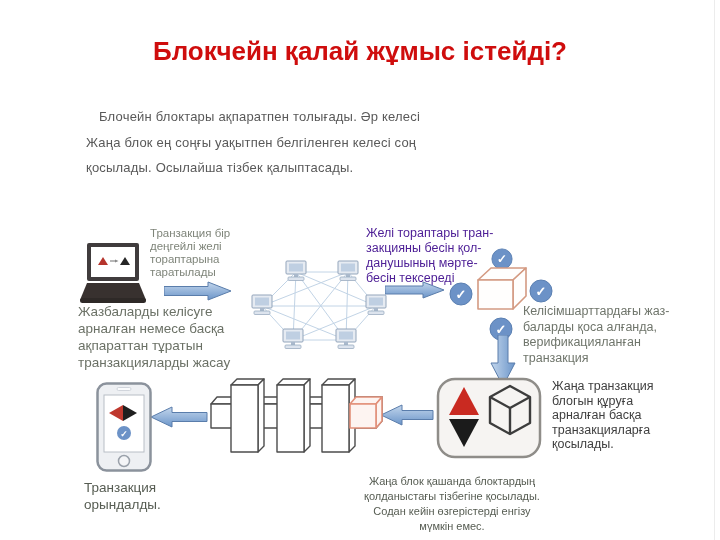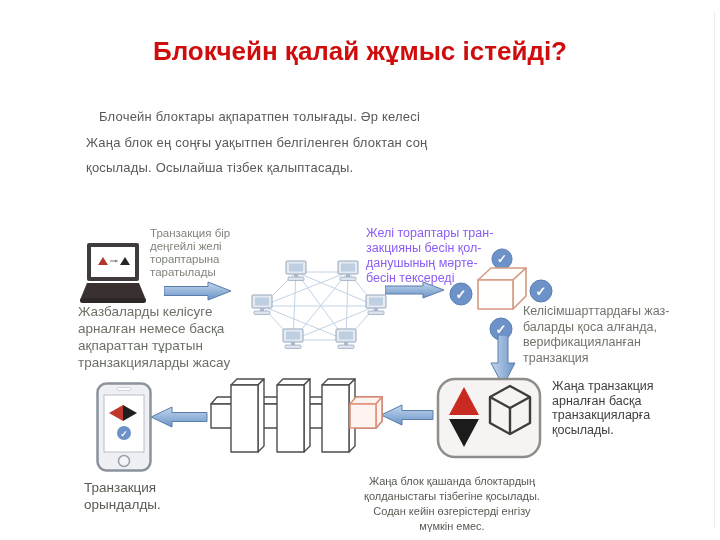--- a/index.html
+++ b/index.html
@@ -1,52 +1,52 @@
 <!DOCTYPE html>
 <html><head>
 <meta charset="utf-8">
 <style>
   html,body { margin:0; padding:0; background:#ffffff; }
   .slide {
     position:relative; width:720px; height:540px; background:#ffffff;
-    font-family:"Liberation Sans", sans-serif; overflow:hidden;border-radius:29px;
+    font-family:"Liberation Sans", sans-serif; overflow:hidden;
   }
   .abs { position:absolute; }
   .title {
     position:absolute; left:0; top:36px; width:720px; text-align:center;
     font-size:26px; font-weight:bold; color:#cf0d0d; letter-spacing:0px;
   }
   .intro {
     position:absolute; left:86px; top:104px; width:560px;
     font-size:13px; line-height:25.5px; color:#595959; letter-spacing:0.2px;
   }
   .intro div { white-space:nowrap; }
   .intro .ind { padding-left:13px; }
   .lbl { position:absolute; }
   .lbl div { white-space:nowrap; }
   .lbl-broadcast { left:150px; top:227px; font-size:11.5px; line-height:13px; color:#7f857a; }
   .lbl-create    { left:78px;  top:303px; font-size:13.5px; line-height:17px; color:#6b7166; }
-  .lbl-verify    { left:366px; top:226px; font-size:12.5px; line-height:15px; color:#8b5cf6; }
+  .lbl-verify    { left:366px; top:226px; font-size:12.5px; line-height:15px; color:#4c1d95; }
   .lbl-verified  { left:523px; top:304px; font-size:12.5px; line-height:15.5px; color:#6f756b; }
   .lbl-newblock  { left:552px; top:379px; font-size:12.5px; line-height:14.5px; color:#404040; }
   .lbl-chainrule { left:336px; top:474px; width:232px; text-align:center; font-size:11px; line-height:15px; color:#565c52; }
   .lbl-done      { left:84px;  top:479px; font-size:13.5px; line-height:17px; color:#565c52; }
   svg { display:block; }
   .edge { position:absolute; right:5px; top:0; width:1px; height:540px; background:#ececec; }
 </style>
 </head>
 <body>
 
 <div class="slide">
 
   <div class="title">Блокчейн қалай жұмыс істейді?</div>
 
   <div class="intro">
     <div class="ind">Блочейн блоктары ақпаратпен толығады. Әр келесі</div>
-    <div>Жаңа блок ең соңғы уақытпен белгіленген блоктан соң</div>
+    <div>Жаңа блок ең соңғы уақытпен белгіленген келесі соң</div>
     <div>қосылады. Осылайша тізбек қалыптасады.</div>
   </div>
 
   <svg class="abs" style="left:80px;top:243px" width="66" height="62" viewBox="0 0 66 62">
     <rect x="7" y="0" width="52" height="38" rx="2" fill="#403c3d"></rect>
     <rect x="11" y="4" width="44" height="30" fill="#ffffff"></rect>
     <polygon points="18,22 23,14 28,22" fill="#b5342c"></polygon>
     <line x1="30" y1="18" x2="35" y2="18" stroke="#888888" stroke-width="1.2"></line>
     <polygon points="35,16.5 38.5,18 35,19.5" fill="#888888"></polygon>
     <polygon points="40,22 45,14 50,22" fill="#262626"></polygon>
@@ -201,20 +201,21 @@
     <polygon points="13,42 43,42 28,70" fill="#1b1b1b"></polygon>
     <g fill="none" stroke="#3d3d3d" stroke-width="2.4" stroke-linejoin="round">
       <polygon points="74,9 94,20 94,46 74,57 54,46 54,20"></polygon>
       <polyline points="54,20 74,31 94,20"></polyline>
       <line x1="74" y1="31" x2="74" y2="57"></line>
     </g>
   </svg>
 
   <div class="lbl lbl-newblock">
     <div>Жаңа транзакция</div>
+    <div>блогын құруға</div>
     <div>арналған басқа</div>
     <div>транзакцияларға</div>
     <div>қосылады.</div>
   </div>
 
   <svg class="abs" style="left:380px;top:404px" width="54" height="22" viewBox="0 0 54 22">
     <defs>
         <linearGradient id="ag4" x1="0" y1="0" x2="0" y2="1">
       <stop offset="0" stop-color="#c3d6ec"></stop>
           <stop offset="1" stop-color="#6b95c9"></stop>

